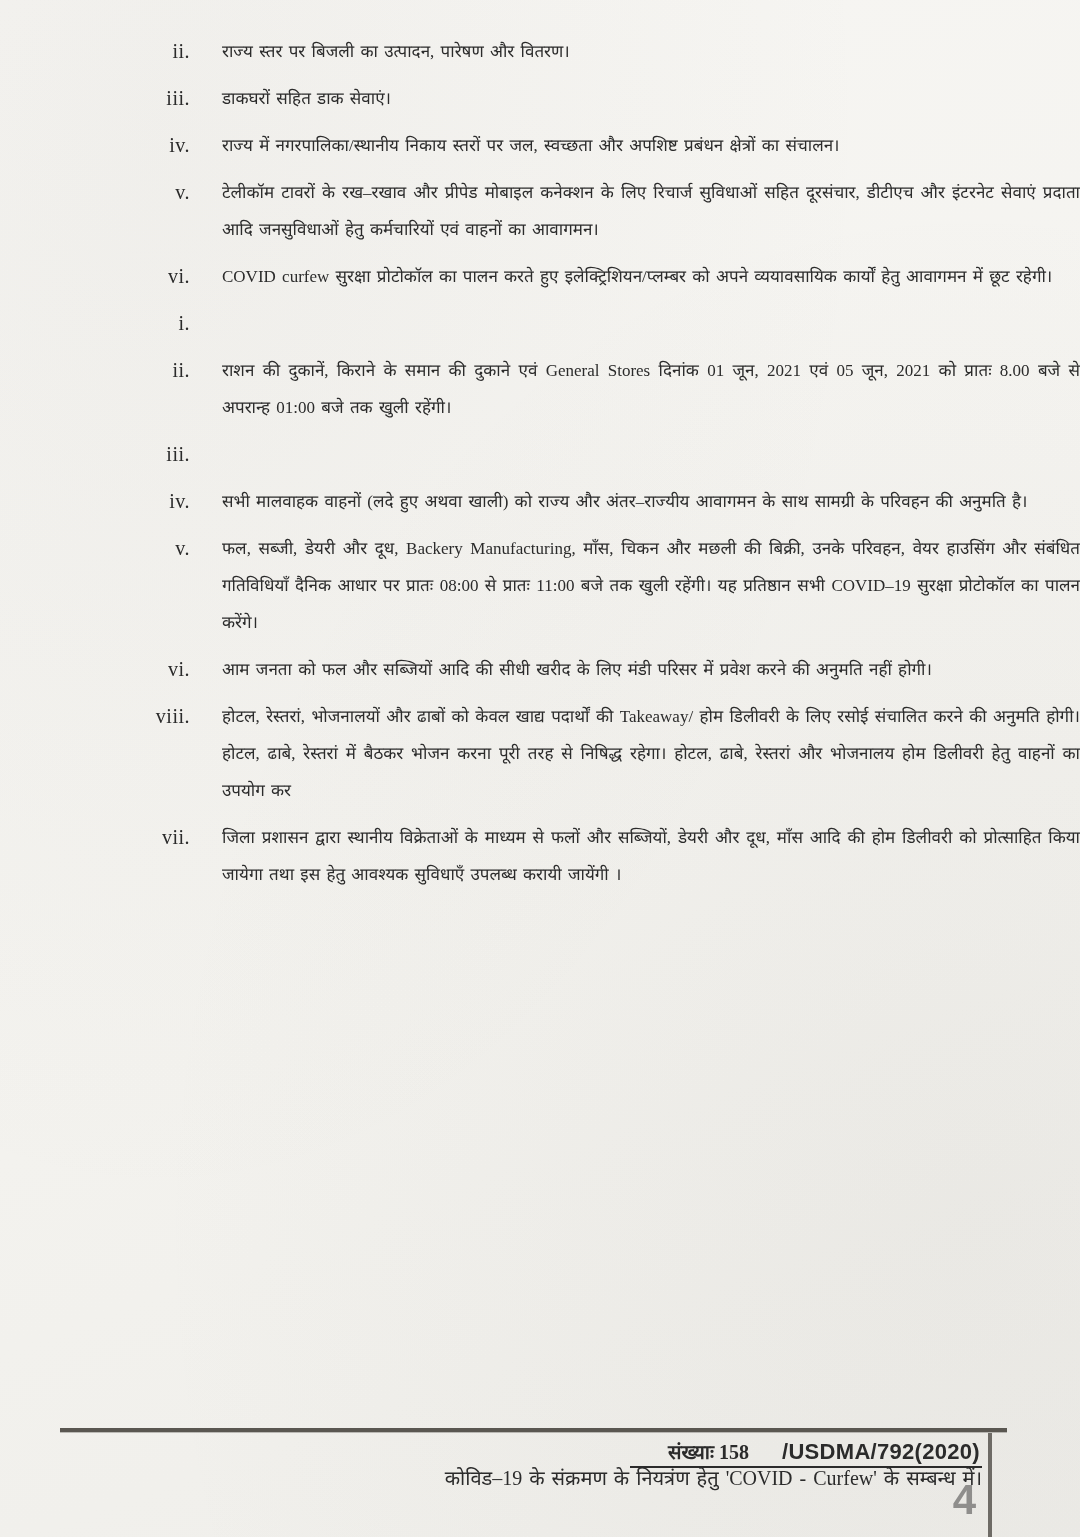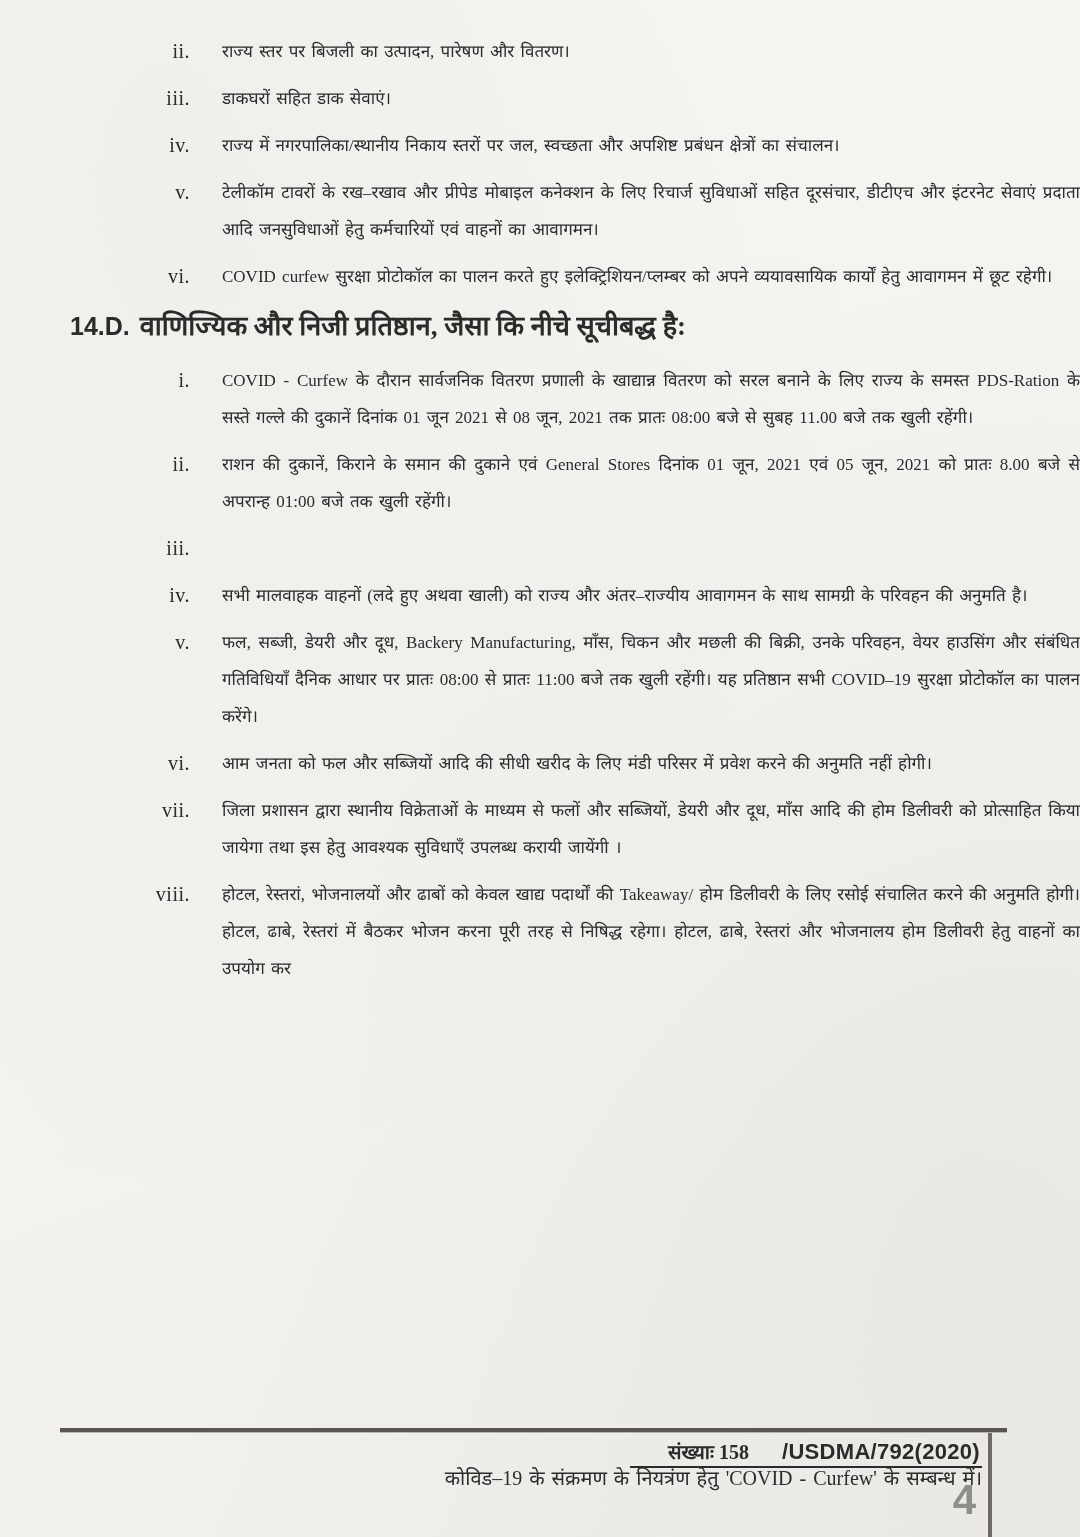--- a/index.html
+++ b/index.html
@@ -129,28 +129,23 @@
     </div>
     <div class="item">
       <span class="num">v.</span>
       <span class="body">टेलीकॉम टावरों के रख–रखाव और प्रीपेड मोबाइल कनेक्शन के लिए रिचार्ज सुविधाओं सहित दूरसंचार, डीटीएच और इंटरनेट सेवाएं प्रदाता आदि जनसुविधाओं हेतु कर्मचारियों एवं वाहनों का आवागमन।</span>
     </div>
     <div class="item">
       <span class="num">vi.</span>
       <span class="body">COVID curfew सुरक्षा प्रोटोकॉल का पालन करते हुए इलेक्ट्रिशियन/प्लम्बर को अपने व्ययावसायिक कार्यों हेतु आवागमन में छूट रहेगी।</span>
     </div>
 
-    <div class="heading">
-      <span class="h-num">14.D.</span>
-      <span class="h-text">वाणिज्यिक और निजी प्रतिष्ठान, जैसा कि नीचे सूचीबद्ध है:</span>
-    </div>
 
     <div class="item">
       <span class="num">i.</span>
-      <span class="body">COVID - Curfew के दौरान सार्वजनिक वितरण प्रणाली के खाद्यान्न वितरण को सरल बनाने के लिए राज्य के समस्त PDS-Ration के सस्ते गल्ले की दुकानें दिनांक 01 जून 2021 से 08 जून, 2021 तक प्रातः 08:00 बजे से सुबह 11.00 बजे तक खुली रहेंगी।</span>
     </div>
     <div class="item">
       <span class="num">ii.</span>
       <span class="body">राशन की दुकानें, किराने के समान की दुकाने एवं General Stores दिनांक 01 जून, 2021 एवं 05 जून, 2021 को प्रातः 8.00 बजे से अपरान्ह 01:00 बजे तक खुली रहेंगी।</span>
     </div>
     <div class="item">
       <span class="num">iii.</span>
     </div>
     <div class="item">
       <span class="num">iv.</span>
@@ -158,26 +153,26 @@
     </div>
     <div class="item">
       <span class="num">v.</span>
       <span class="body">फल, सब्जी, डेयरी और दूध, Backery Manufacturing, माँस, चिकन और मछली की बिक्री, उनके परिवहन, वेयर हाउसिंग और संबंधित गतिविधियाँ दैनिक आधार पर प्रातः 08:00 से प्रातः 11:00 बजे तक खुली रहेंगी। यह प्रतिष्ठान सभी COVID–19 सुरक्षा प्रोटोकॉल का पालन करेंगे।</span>
     </div>
     <div class="item">
       <span class="num">vi.</span>
       <span class="body">आम जनता को फल और सब्जियों आदि की सीधी खरीद के लिए मंडी परिसर में प्रवेश करने की अनुमति नहीं होगी।</span>
     </div>
     <div class="item">
+      <span class="num">viii.</span>
+      <span class="body">होटल, रेस्तरां, भोजनालयों और ढाबों को केवल खाद्य पदार्थों की Takeaway/ होम डिलीवरी के लिए रसोई संचालित करने की अनुमति होगी। होटल, ढाबे, रेस्तरां में बैठकर भोजन करना पूरी तरह से निषिद्ध रहेगा। होटल, ढाबे, रेस्तरां और भोजनालय होम डिलीवरी हेतु वाहनों का उपयोग कर</span>
+    </div>
+    <div class="item">
       <span class="num">vii.</span>
       <span class="body">जिला प्रशासन द्वारा स्थानीय विक्रेताओं के माध्यम से फलों और सब्जियों, डेयरी और दूध, माँस आदि की होम डिलीवरी को प्रोत्साहित किया जायेगा तथा इस हेतु आवश्यक सुविधाएँ उपलब्ध करायी जायेंगी ।</span>
-    </div>
-    <div class="item">
-      <span class="num">viii.</span>
-      <span class="body">होटल, रेस्तरां, भोजनालयों और ढाबों को केवल खाद्य पदार्थों की Takeaway/ होम डिलीवरी के लिए रसोई संचालित करने की अनुमति होगी। होटल, ढाबे, रेस्तरां में बैठकर भोजन करना पूरी तरह से निषिद्ध रहेगा। होटल, ढाबे, रेस्तरां और भोजनालय होम डिलीवरी हेतु वाहनों का उपयोग कर</span>
     </div>
 
   </div>
 
   <div class="footer-rule"></div>
   <div class="ref-line">
     <span class="ref-prefix">संख्याः 158</span>
     <span class="ref-suffix">/USDMA/792(2020)</span>
   </div>
   <div class="subject-line">कोविड–19 के संक्रमण के नियत्रंण हेतु 'COVID - Curfew' के सम्बन्ध में।</div>

